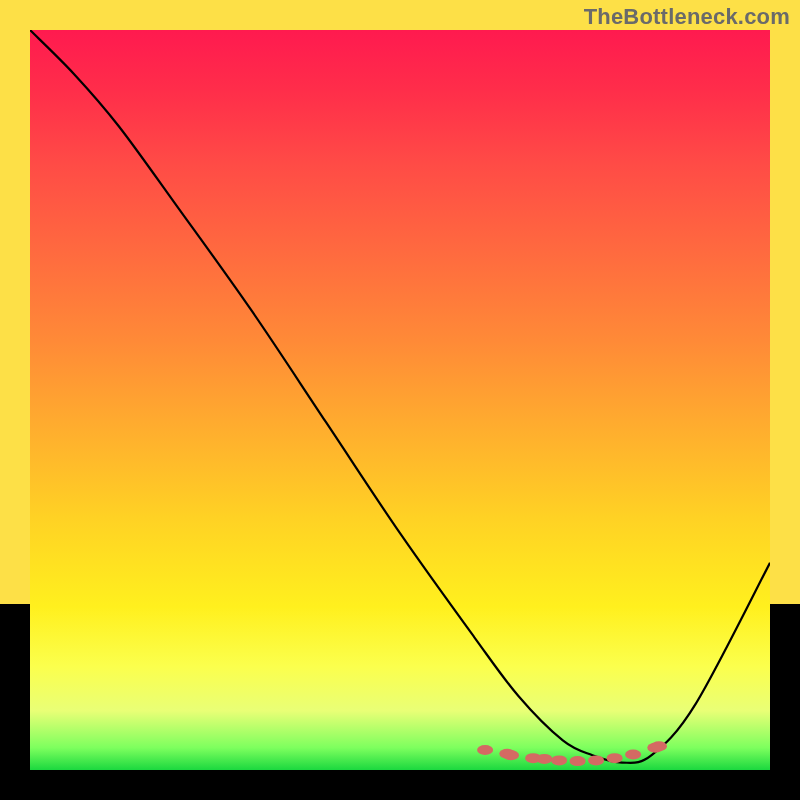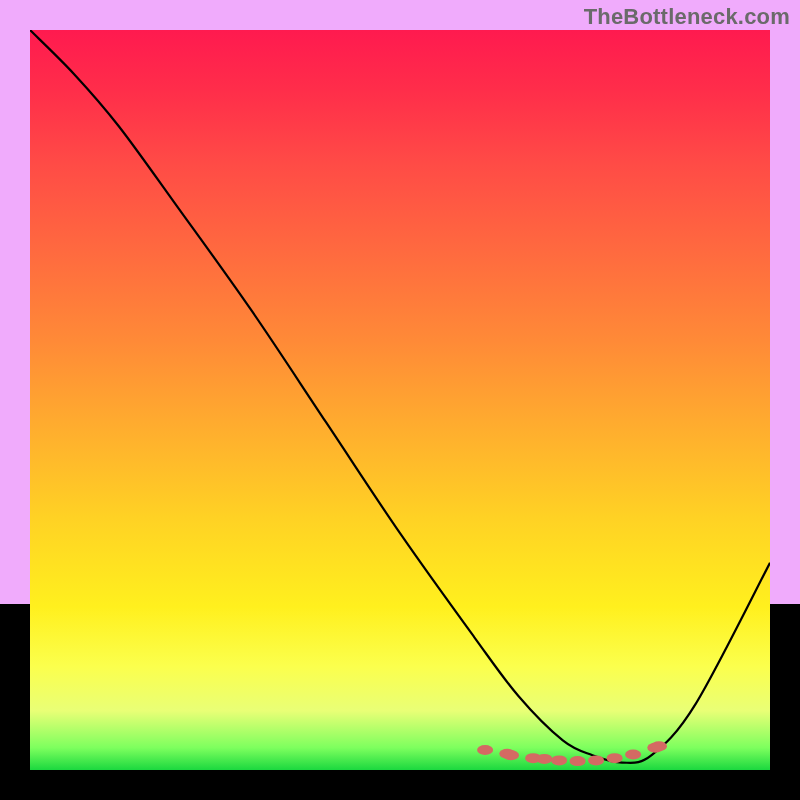--- a/index.html
+++ b/index.html
@@ -8,21 +8,21 @@
     width: 800px;
     height: 800px;
     background: #000;
     overflow: hidden;
     font-family: Arial, Helvetica, sans-serif;
   }
   .frame {
     position: relative;
     width: 800px;
     height: 604px;
-    background: #f0abfc;
+    background: #fde047;
   }
   .watermark {
     position: absolute;
     top: 4px;
     right: 10px;
     color: #6a6a6a;
     font-size: 22px;
     font-weight: 600;
     letter-spacing: 0.2px;
   }

